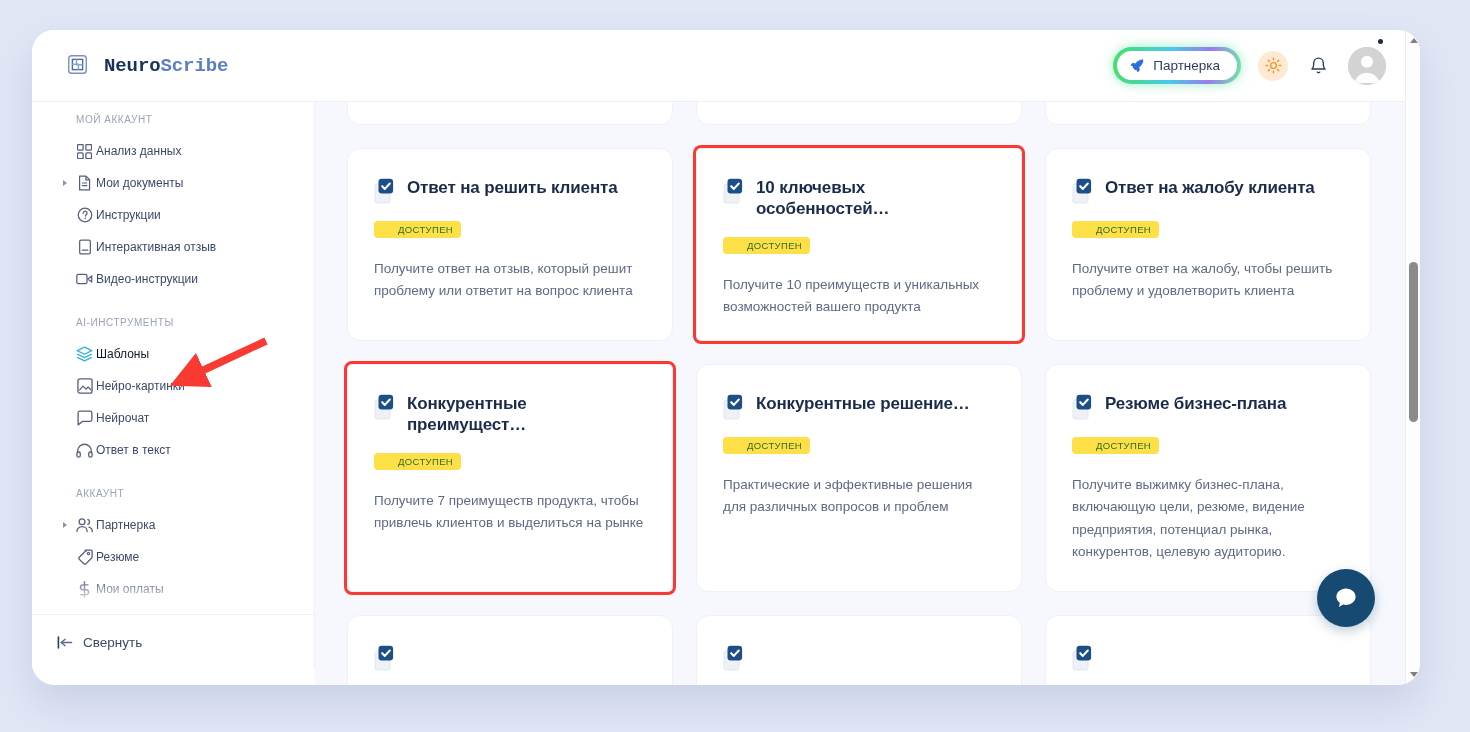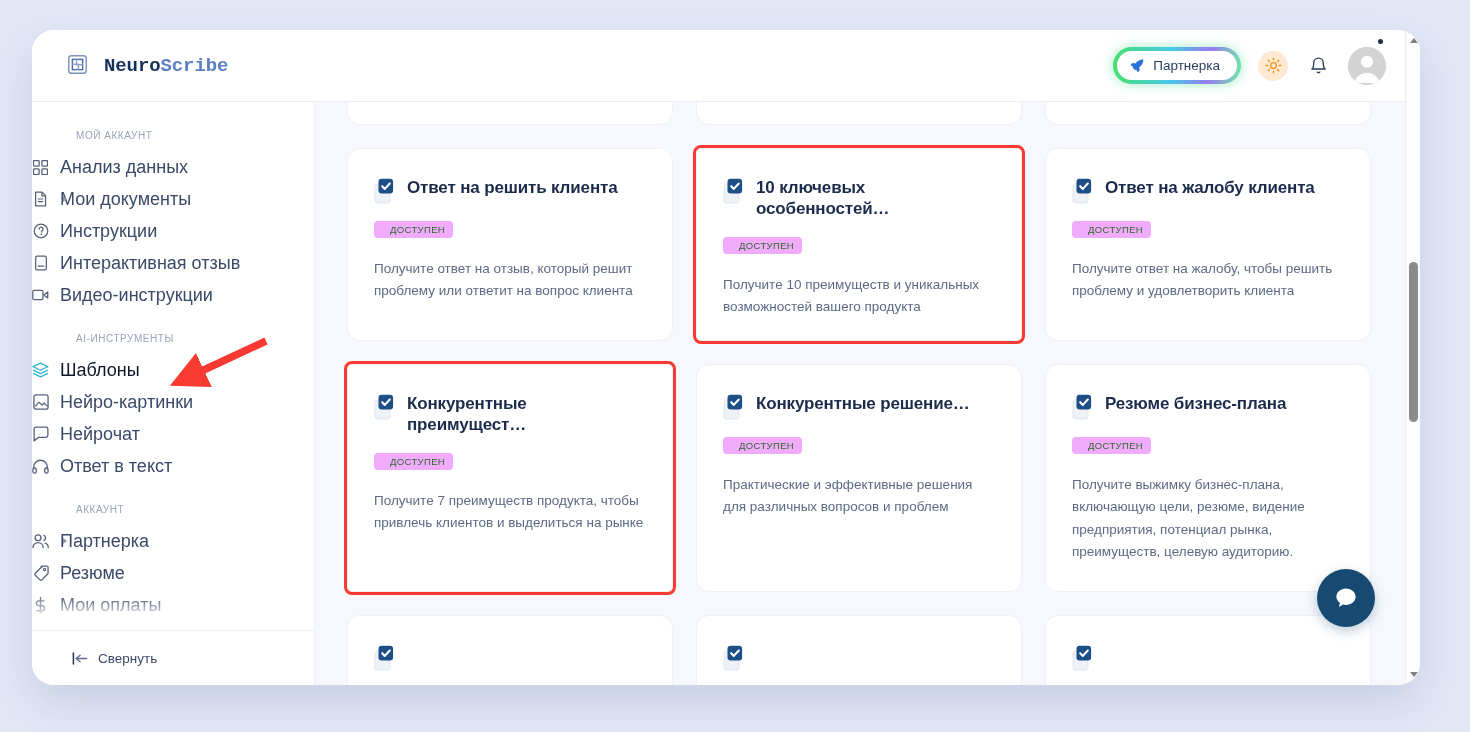--- a/index.html
+++ b/index.html
@@ -124,21 +124,21 @@
     position: absolute;
     right: 3px; top: -8px;
     width: 5px; height: 5px;
     border-radius: 50%;
     background: #1e2b45;
   }
 
   
   .sidebar {
     position: absolute;
-    left: 0; top: 72px;
+    left: 0; top: 56px;
     width: 283px;
     height: 583px;
     background: #ffffff;
     border-right: 1px solid #eef1f8;
     z-index: 5;
   }
   .sidebar-scroll {
     position: absolute;
     left: 0; top: 0;
     width: 283px;
@@ -153,25 +153,26 @@
     text-transform: uppercase;
     padding: 0 0 10px 44px;
     font-weight: normal;
   }
   .sec-label.spaced { padding-top: 22px; }
 
   .nav-item {
     position: relative;
     display: flex;
     align-items: center;
-    gap: 11px;
+    gap: 3px;
     height: 32px;
+    padding-left: 44px;
     cursor: pointer;
     color: #3b4a68;
-    font-size: 18px;
+    font-size: 12px;
   }
   .nav-item .ico {
     width: 17px; height: 17px;
     display: flex; align-items: center; justify-content: center;
     flex: 0 0 17px;
     color: #56607c;
   }
   .nav-item .txt { white-space: nowrap; }
   .nav-item.active { color: #0f172a; }
   .nav-item.active .ico { color: #33b5d0; }
@@ -191,21 +192,21 @@
     background: linear-gradient(to bottom, rgba(255,255,255,0) 0%, #ffffff 72%);
     pointer-events: none;
   }
   .sidebar-footer {
     position: absolute;
     left: 0; bottom: 0;
     width: 282px; height: 55px;
     border-top: 1px solid #edf0f7;
     display: flex;
     align-items: center;
-    padding-left: 40px;
+    padding-left: 25px;
     background: #ffffff;
   }
   .collapse-btn {
     display: flex;
     align-items: center;
     gap: 10px;
     background: none;
     border: none;
     cursor: pointer;
     font-family: inherit;
@@ -265,26 +266,26 @@
   .doc-ico { flex: 0 0 22px; width: 22px; height: 26px; margin-top: 1px; }
   .card-title {
     font-size: 17px;
     font-weight: bold;
     color: #1b2b4b;
     line-height: 1.25;
     letter-spacing: -0.15px;
   }
   .badge {
     display: inline-block;
-    background: #f0abfc;
+    background: #fde047;
     color: #2f6a2a;
     font-size: 9.5px;
     letter-spacing: 0.35px;
     text-transform: uppercase;
-    padding: 3px 8px 3px 16px;
+    padding: 3px 8px 3px 24px;
     border-radius: 4px;
     margin-bottom: 20px;
   }
   .card-desc {
     font-size: 13.5px;
     line-height: 1.65;
     color: #5e6a85;
   }
 
   
@@ -652,21 +653,21 @@
         <div class="card tall">
           <div class="card-head">
             <svg class="doc-ico" viewBox="0 0 22 26">
               <rect x="1" y="6" width="15" height="19" rx="2.2" fill="#eef1f6" stroke="#dfe4ee" stroke-width="0.9"></rect>
               <rect x="4.5" y="0.8" width="14.6" height="14.6" rx="3.2" fill="#1d4f87"></rect>
               <path d="M8.2 8.2l2.6 2.7 5-5.4" fill="none" stroke="#ffffff" stroke-width="2.1" stroke-linecap="round" stroke-linejoin="round"></path>
             </svg>
             <div class="card-title">Резюме бизнес-плана</div>
           </div>
           <div class="badge">ДОСТУПЕН</div>
-          <div class="card-desc">Получите выжимку бизнес-плана, включающую цели, резюме, видение предприятия, потенциал рынка, преимуществ, целевую аудиторию.</div>
+          <div class="card-desc">Получите выжимку бизнес-плана, включающую цели, резюме, видение предприятия, потенциал рынка, конкурентов, целевую аудиторию.</div>
         </div>
 
         <div class="card">
           <div class="card-head">
             <svg class="doc-ico" viewBox="0 0 22 26">
               <rect x="1" y="6" width="15" height="19" rx="2.2" fill="#eef1f6" stroke="#dfe4ee" stroke-width="0.9"></rect>
               <rect x="4.5" y="0.8" width="14.6" height="14.6" rx="3.2" fill="#1d4f87"></rect>
               <path d="M8.2 8.2l2.6 2.7 5-5.4" fill="none" stroke="#ffffff" stroke-width="2.1" stroke-linecap="round" stroke-linejoin="round"></path>
             </svg>
             <div class="card-title"></div>

